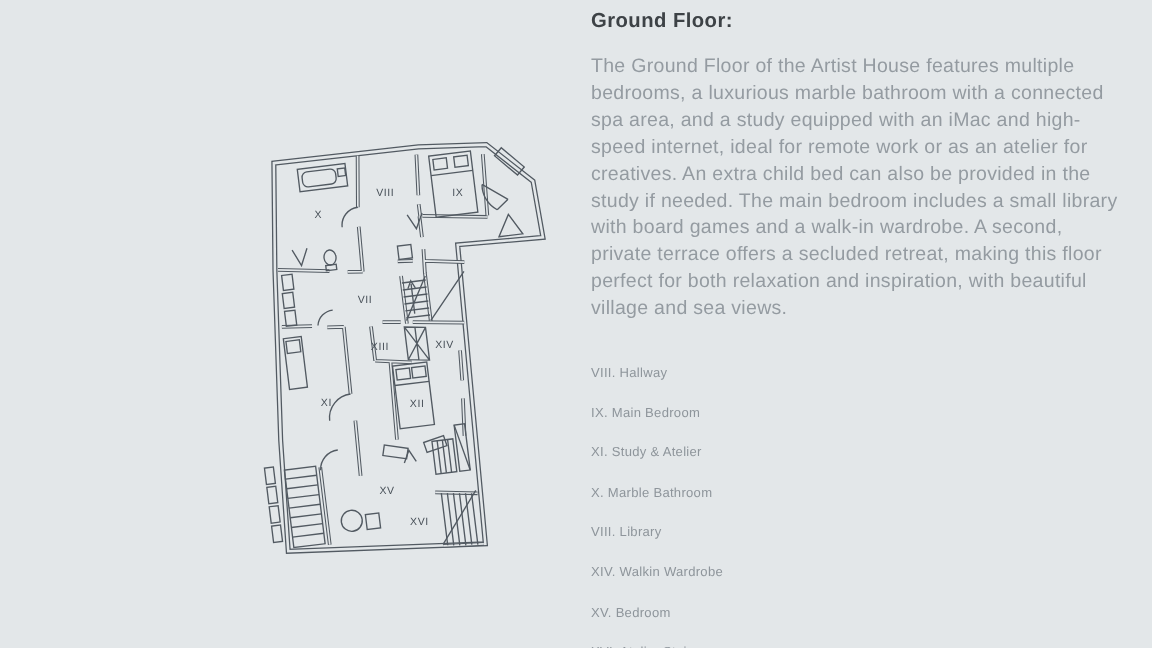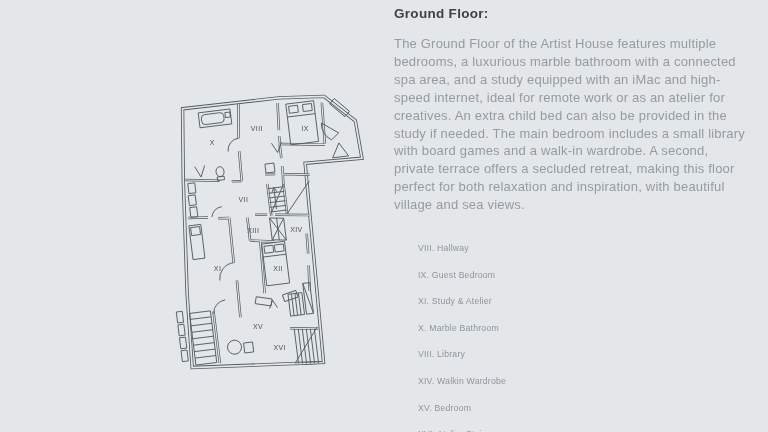--- a/index.html
+++ b/index.html
@@ -15,21 +15,21 @@
     font-size:13.5px;font-weight:600;color:#3d4246;letter-spacing:.3px;
     margin:0 0 14px 0;
   }
   .desc{
     font-size:13px;line-height:17.9px;letter-spacing:.2px;
     margin:0 0 30px 0;color:#949ba1;
   }
   .legend{list-style:none;margin:0;padding:0;}
   .legend li{
     font-size:8.7px;letter-spacing:.2px;color:#8e959b;
-    line-height:9px;margin-bottom:17.6px;margin-left:24px;
+    line-height:9px;margin-bottom:17.6px;
   }
   .plan-line{stroke:#525a62;fill:none;stroke-linecap:butt;stroke-linejoin:miter;}
   .room-label{
     font-family:"Liberation Sans", sans-serif;font-size:7px;letter-spacing:.4px;
     fill:#4a525a;
   }
 </style>
 </head>
 <body>
 
@@ -178,21 +178,21 @@
     </g>
   </g>
 </svg>
 </div>
 
 <div class="content">
   <h1 class="title">Ground Floor:</h1>
   <p class="desc">The Ground Floor of the Artist House features multiple bedrooms, a luxurious marble bathroom with a connected spa area, and a study equipped with an iMac and high-speed internet, ideal for remote work or as an atelier for creatives. An extra child bed can also be provided in the study if needed. The main bedroom includes a small library with board games and a walk-in wardrobe. A second, private terrace offers a secluded retreat, making this floor perfect for both relaxation and inspiration, with beautiful village and sea views.</p>
   <ul class="legend">
     <li>VIII. Hallway</li>
-    <li>IX. Guest Bedroom</li>
+    <li>IX. Main Bedroom</li>
     <li>XI. Study &amp; Atelier</li>
     <li>X. Marble Bathroom</li>
     <li>VIII. Library</li>
     <li>XIV. Walkin Wardrobe</li>
     <li>XV. Bedroom</li>
     <li>XVI. Atelier Stairways</li>
   </ul>
 </div>
 
 </body></html>

